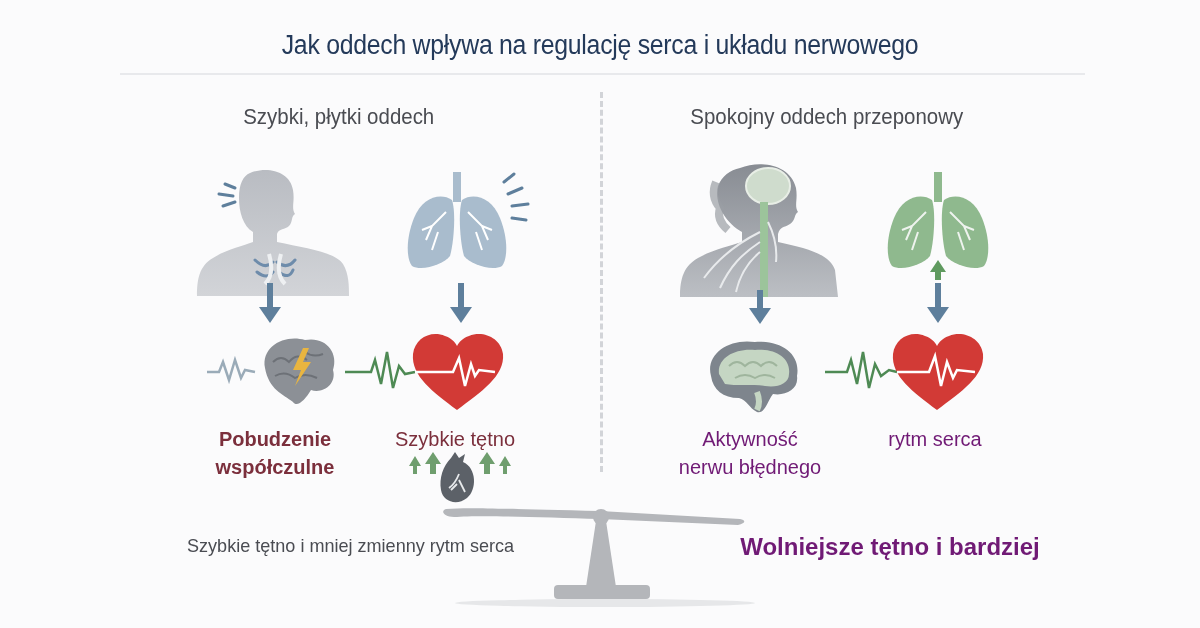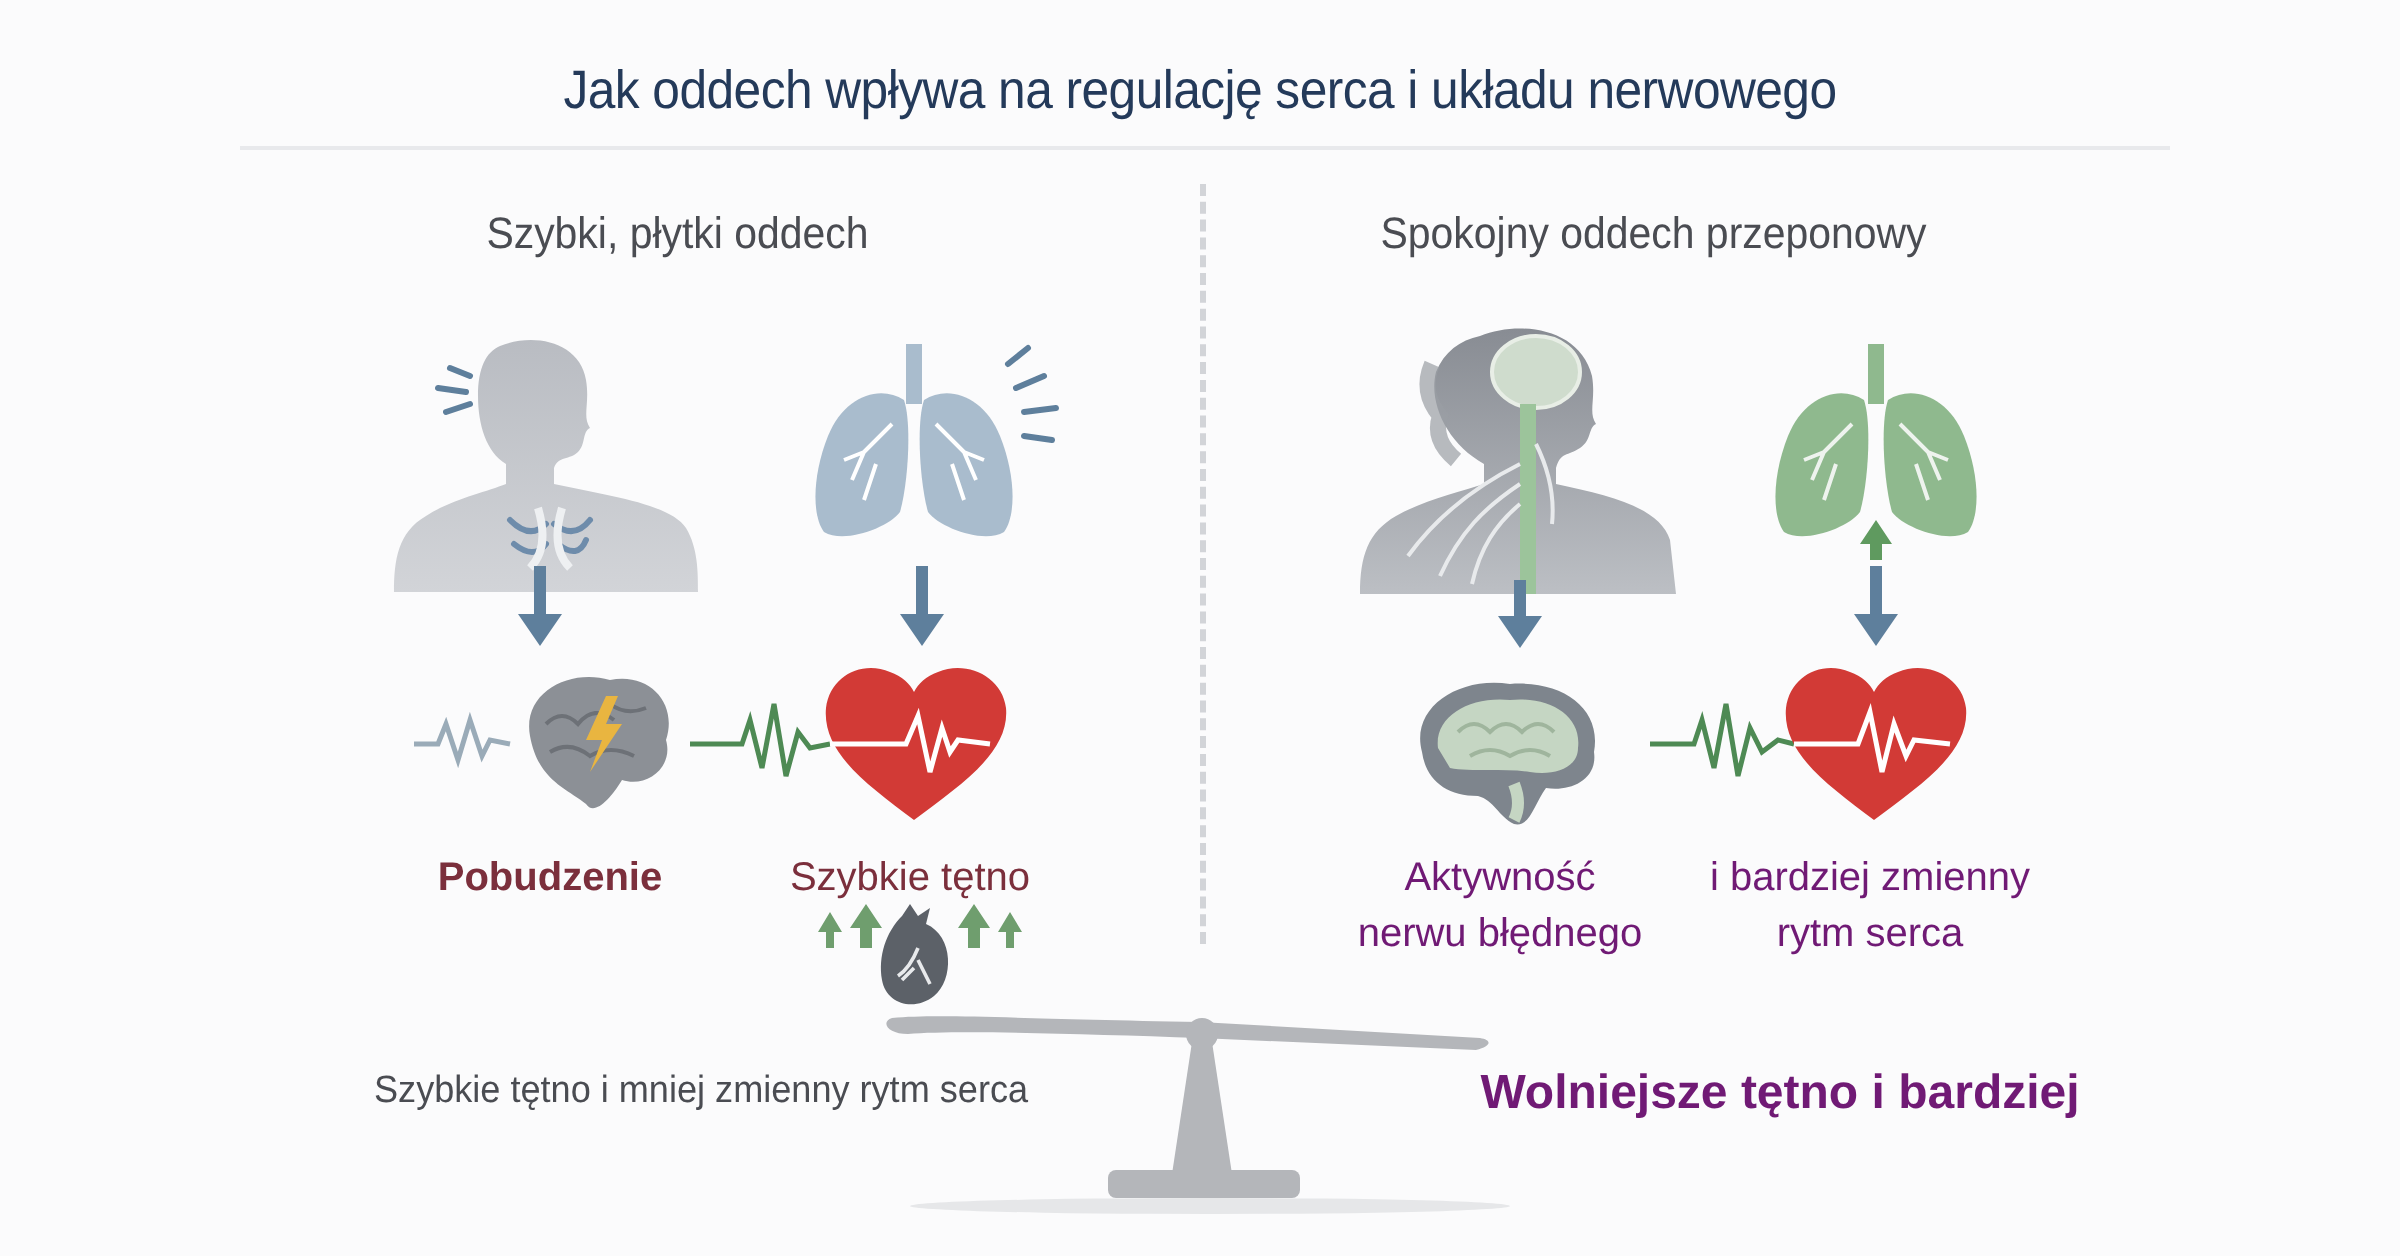--- a/index.html
+++ b/index.html
@@ -68,20 +68,21 @@
 </svg>
 
 <svg class="abs" style="left:345px;top:330px;" width="165" height="82" viewBox="0 0 165 82">
   <path d="M0 42 L26 42 L30 30 L36 54 L42 22 L48 58 L54 36 L60 44 L70 42" stroke="#4e8a54" stroke-width="2.5" fill="none"></path>
   <path d="M112 80 C88 62 66 46 68 24 C70 8 86 0 100 6 C106 8 110 12 112 16 C114 12 118 8 124 6 C138 0 156 8 158 24 C160 46 136 62 112 80 Z" fill="#d23a36"></path>
   <path d="M70 42 L108 42 L114 28 L120 56 L126 34 L130 46 L134 40 L150 42" stroke="#ffffff" stroke-width="2.5" fill="none"></path>
 </svg>
 
 <div class="abs lbl maroon" style="left:200px;top:425px;width:150px;font-weight:bold;">
   <div>Pobudzenie</div>
+  <div>współczulne</div>
 </div>
 <div class="abs lbl maroon" style="left:370px;top:425px;width:170px;">Szybkie tętno</div>
 
 <svg class="abs" style="left:405px;top:450px;" width="112" height="60" viewBox="0 0 112 60">
   <g fill="#6f9e6e">
     <path d="M4 16 L10 6 L16 16 L12 16 L12 24 L8 24 L8 16 Z"></path>
     <path d="M20 14 L28 2 L36 14 L31 14 L31 24 L25 24 L25 14 Z"></path>
     <path d="M74 14 L82 2 L90 14 L85 14 L85 24 L79 24 L79 14 Z"></path>
     <path d="M94 16 L100 6 L106 16 L102 16 L102 24 L98 24 L98 16 Z"></path>
   </g>
@@ -141,19 +142,18 @@
   <path d="M0 42 L22 42 L26 30 L32 54 L38 22 L44 58 L50 34 L56 46 L64 40 L72 42" stroke="#4e8a54" stroke-width="2.5" fill="none"></path>
   <path d="M112 80 C88 62 66 46 68 24 C70 8 86 0 100 6 C106 8 110 12 112 16 C114 12 118 8 124 6 C138 0 156 8 158 24 C160 46 136 62 112 80 Z" fill="#d23a36"></path>
   <path d="M72 42 L104 42 L110 26 L116 56 L122 32 L128 48 L132 40 L150 42" stroke="#ffffff" stroke-width="2.5" fill="none"></path>
 </svg>
 
 <div class="abs lbl green" style="left:670px;top:425px;width:160px;">
   <div>Aktywność</div>
   <div>nerwu błędnego</div>
 </div>
 <div class="abs lbl green" style="left:845px;top:425px;width:180px;">
-  <div>i bardziej zmienny</div>
   <div>rytm serca</div>
 </div>
 
 <div class="abs lbl green" style="left:740px;top:532px;width:300px;font-weight:bold;font-size:24px;line-height:30px;">
   <div>Wolniejsze tętno i bardziej</div>
 </div>
 
 </body></html>

